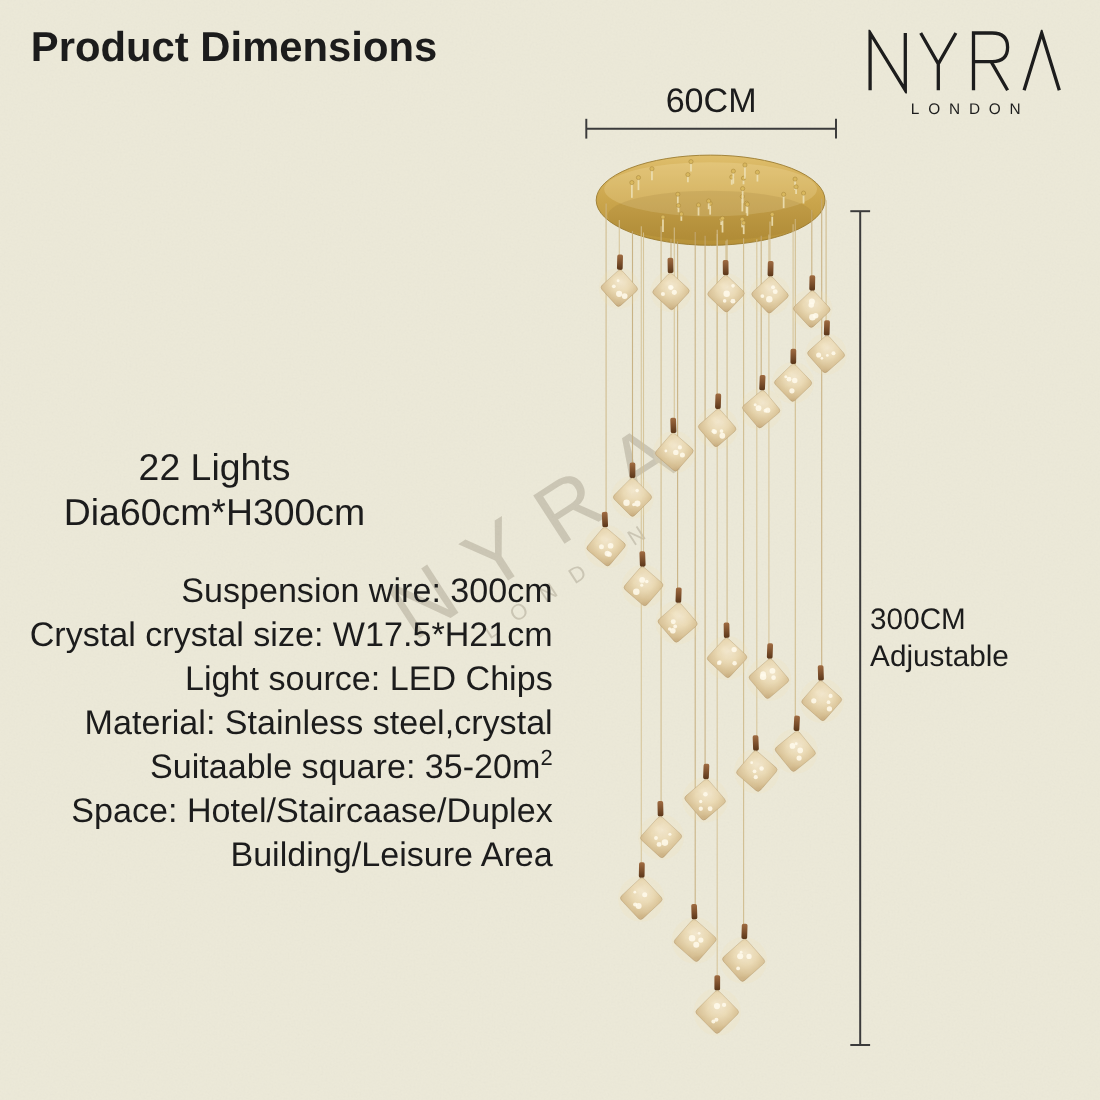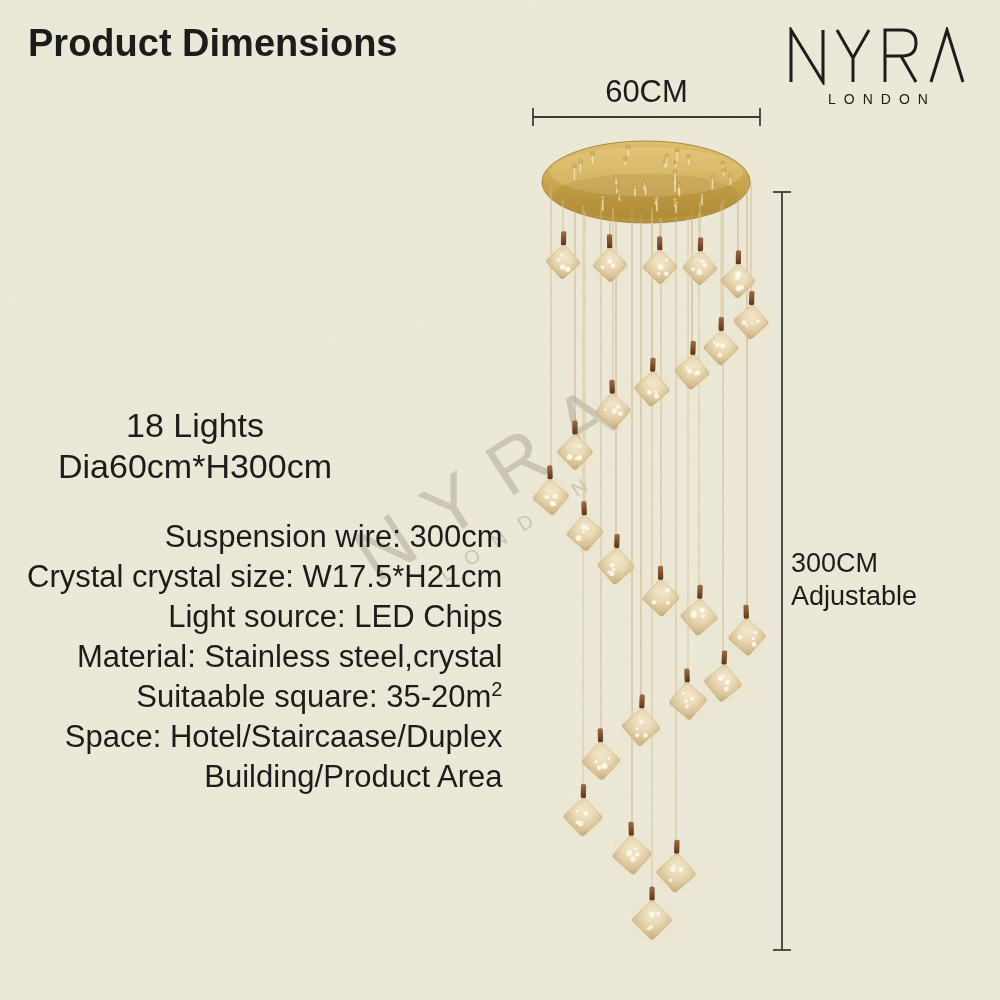--- a/index.html
+++ b/index.html
@@ -523,27 +523,27 @@
   </div>
 
   <div class="dim-width-label">60CM</div>
 
   <div class="dim-height-label">
     <div>300CM</div>
     <div>Adjustable</div>
   </div>
 
   <div class="summary">
-    <div>18 Lights</div>
+    <div>22 Lights</div>
     <div>Dia60cm*H300cm</div>
   </div>
 
   <div class="specs">
       <div class="spec-line"><span>Suspension wire: 300cm</span></div>
       <div class="spec-line"><span>Crystal crystal size: W17.5*H21cm</span></div>
       <div class="spec-line"><span>Light source: LED Chips</span></div>
       <div class="spec-line"><span>Material: Stainless steel,crystal</span></div>
       <div class="spec-line"><span>Suitaable square: 35-20m</span><sup>2</sup></div>
       <div class="spec-line"><span>Space: Hotel/Staircaase/Duplex</span></div>
-      <div class="spec-line"><span>Building/Product Area</span></div>
+      <div class="spec-line"><span>Building/Leisure Area</span></div>
     </div>
 
 </div>
 
 </body></html>

